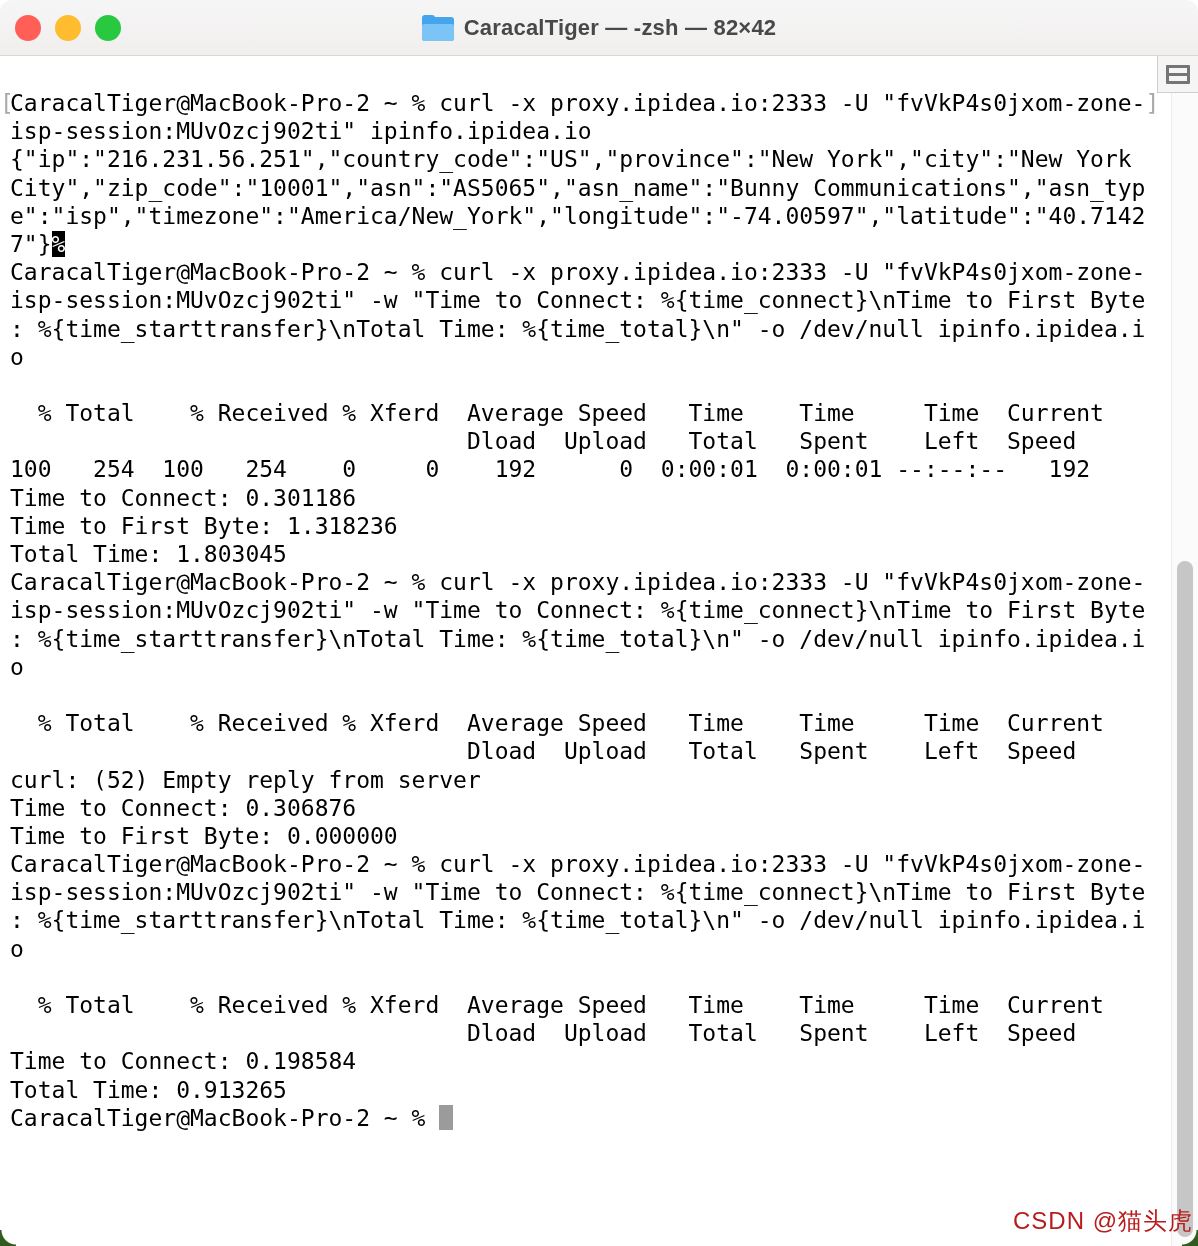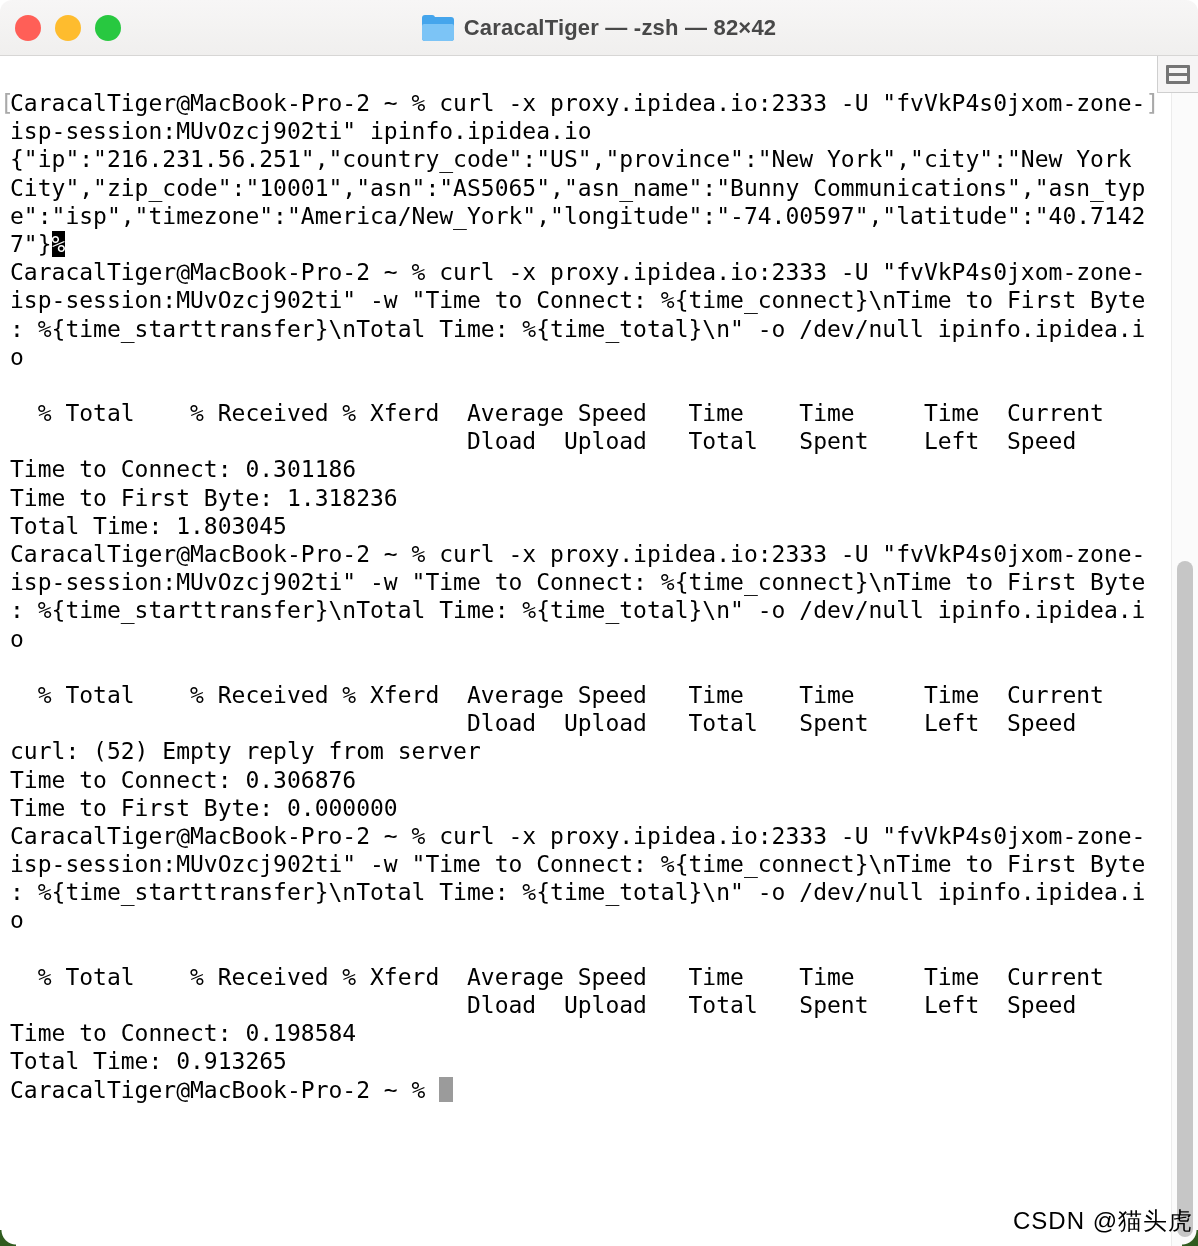--- a/index.html
+++ b/index.html
@@ -46,21 +46,21 @@
     position:relative;border-radius:1px;}
   .split-glyph::after{content:"";position:absolute;left:0;right:0;top:5px;height:3px;background:#757575;}
   .scroll-thumb{position:absolute;right:5px;top:505px;width:16px;height:676px;
     background:#c6c6c6;border-radius:9px;}
   
   .corner{position:absolute;width:16px;height:16px;bottom:0;z-index:5;}
   .corner.bl{left:0;background:radial-gradient(circle at 100% 0%, rgba(0,0,0,0) 14px, #305c1f 15px);}
   .corner.br{right:0;background:radial-gradient(circle at 0% 0%, rgba(0,0,0,0) 14px, #305c1f 15px);}
   
   .watermark{position:absolute;right:5px;bottom:9px;z-index:6;
-    font-size:24px;color:#000000;letter-spacing:1px;}
+    font-size:24px;color:#b91c1c;letter-spacing:1px;}
 </style>
 </head>
 <body>
 
 <div class="window">
 
   <div class="titlebar">
     <div class="traffic">
       <div class="light red"></div>
       <div class="light yellow"></div>
@@ -83,20 +83,21 @@
       <div class="term-line"><span class="txt">City","zip_code":"10001","asn":"AS5065","asn_name":"Bunny Communications","asn_typ</span></div>
       <div class="term-line"><span class="txt">e":"isp","timezone":"America/New_York","longitude":"-74.00597","latitude":"40.7142</span></div>
       <div class="term-line"><span class="txt">7"}</span><span class="invert">%</span></div>
       <div class="term-line"><span class="txt">CaracalTiger@MacBook-Pro-2 ~ % curl -x proxy.ipidea.io:2333 -U "fvVkP4s0jxom-zone-</span></div>
       <div class="term-line"><span class="txt">isp-session:MUvOzcj902ti" -w "Time to Connect: %{time_connect}\nTime to First Byte</span></div>
       <div class="term-line"><span class="txt">: %{time_starttransfer}\nTotal Time: %{time_total}\n" -o /dev/null ipinfo.ipidea.i</span></div>
       <div class="term-line"><span class="txt">o</span></div>
       <div class="term-line"><span class="txt">&nbsp;</span></div>
       <div class="term-line"><span class="txt">  % Total    % Received % Xferd  Average Speed   Time    Time     Time  Current</span></div>
       <div class="term-line"><span class="txt">                                 Dload  Upload   Total   Spent    Left  Speed</span></div>
+      <div class="term-line"><span class="txt">100   254  100   254    0     0    192      0  0:00:01  0:00:01 --:--:--   192</span></div>
       <div class="term-line"><span class="txt">Time to Connect: 0.301186</span></div>
       <div class="term-line"><span class="txt">Time to First Byte: 1.318236</span></div>
       <div class="term-line"><span class="txt">Total Time: 1.803045</span></div>
       <div class="term-line"><span class="txt">CaracalTiger@MacBook-Pro-2 ~ % curl -x proxy.ipidea.io:2333 -U "fvVkP4s0jxom-zone-</span></div>
       <div class="term-line"><span class="txt">isp-session:MUvOzcj902ti" -w "Time to Connect: %{time_connect}\nTime to First Byte</span></div>
       <div class="term-line"><span class="txt">: %{time_starttransfer}\nTotal Time: %{time_total}\n" -o /dev/null ipinfo.ipidea.i</span></div>
       <div class="term-line"><span class="txt">o</span></div>
       <div class="term-line"><span class="txt">&nbsp;</span></div>
       <div class="term-line"><span class="txt">  % Total    % Received % Xferd  Average Speed   Time    Time     Time  Current</span></div>
       <div class="term-line"><span class="txt">                                 Dload  Upload   Total   Spent    Left  Speed</span></div>

